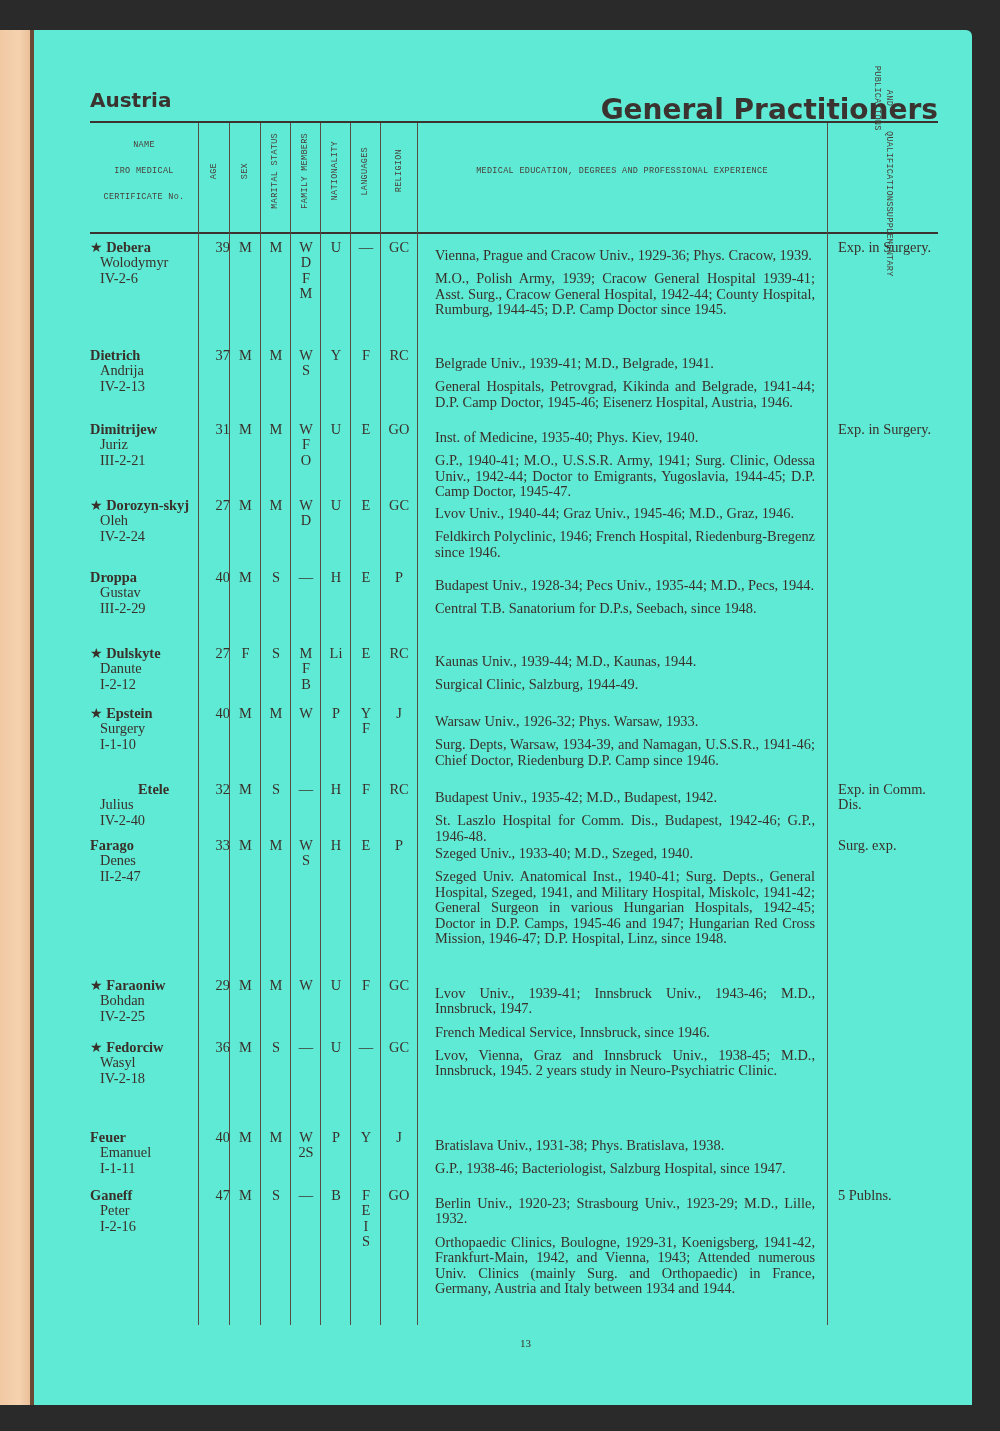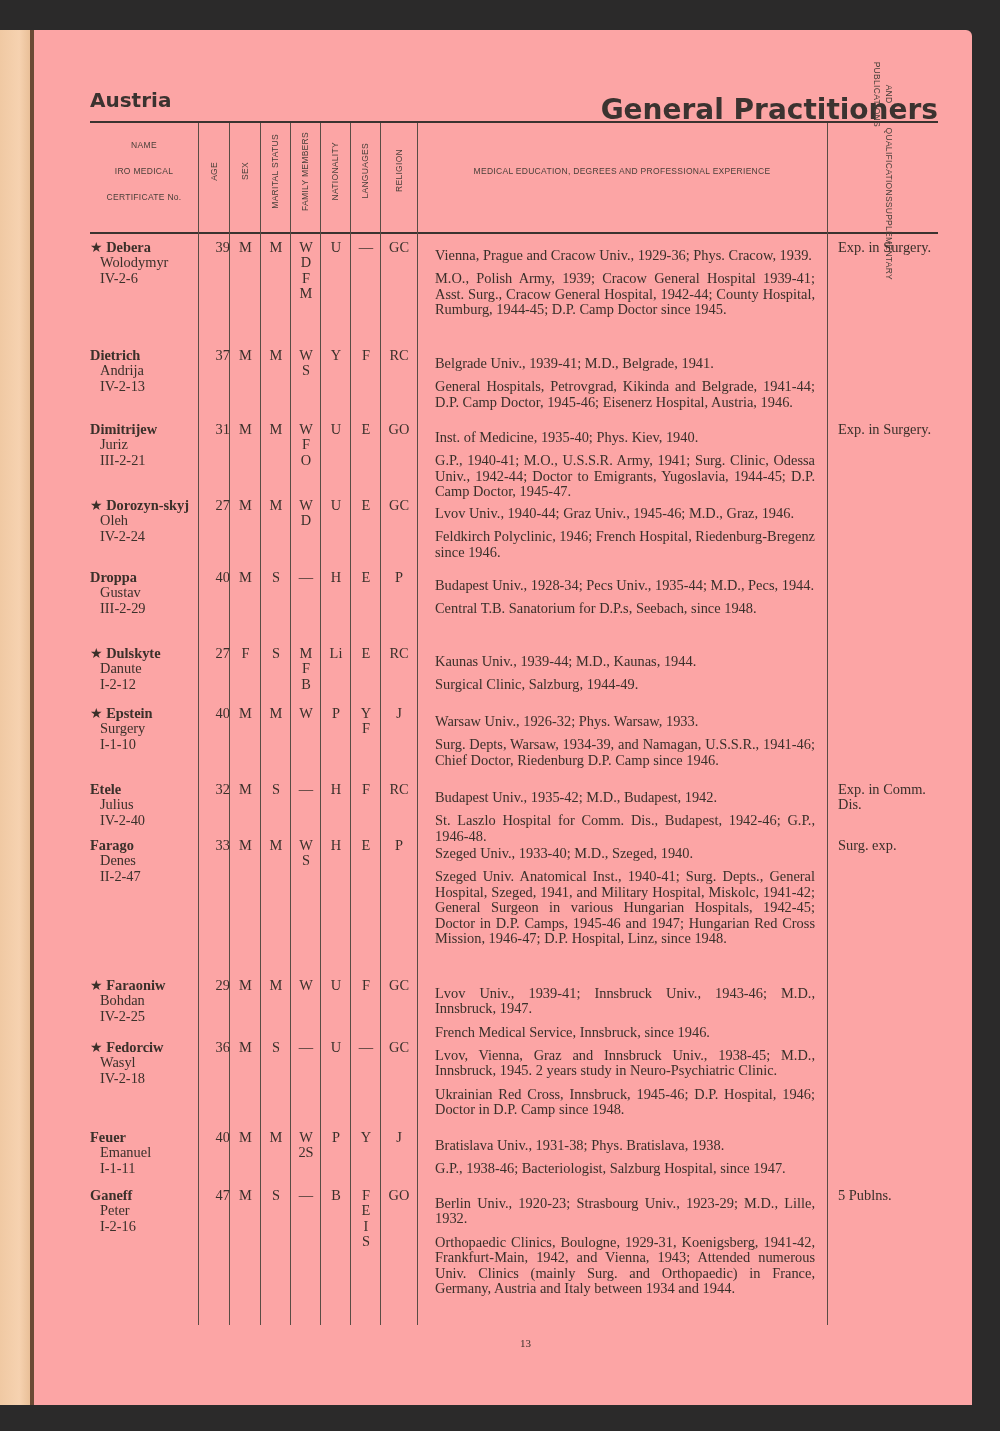--- a/index.html
+++ b/index.html
@@ -12,42 +12,42 @@
   .prev-page {
     position:absolute; left:0; top:30px; width:32px; height:1375px;
     background:linear-gradient(90deg,#f0c9a3 0%,#f6d2b0 60%,#e7bc94 100%);
   }
   .spine {
     position:absolute; left:30px; top:30px; width:4px; height:1375px;
     background:#6a4a34;
   }
   .page {
     position:absolute; left:34px; top:30px; width:938px; height:1375px;
-    background:#fca5a5;
+    background:#5eead4;
     border-top-right-radius:6px;
   }
   .hdr-left {
     position:absolute; left:56px; top:58px;
     font-family:"DejaVu Sans", sans-serif; font-weight:bold; font-size:20px; color:#3b3330;
   }
   .hdr-right {
     position:absolute; right:34px; top:63px;
     font-family:"DejaVu Sans", sans-serif; font-weight:bold; font-size:28px; color:#3b3330;
   }
   .rule { position:absolute; left:56px; width:848px; height:2px; background:#3b3330; }
   .rule.top { top:91px; }
   .rule.bot { top:202px; }
 
   
   .vline { position:absolute; width:1px; background:#5a4c44; top:93px; height:1202px; }
 
   .colhead {
     position:absolute; top:93px; height:96px;
     display:flex; align-items:center; justify-content:center;
-    font-family:Liberation Sans, sans-serif; font-size:8.5px; letter-spacing:0.3px; color:#4a403a;
+    font-family:Liberation Mono, monospace; font-size:8.5px; letter-spacing:0.3px; color:#4a403a;
     text-align:center;
   }
   .colhead.vert span {
     writing-mode:vertical-rl; transform:rotate(180deg); white-space:nowrap;
   }
   .colhead.vert3 span { writing-mode:vertical-rl; transform:rotate(180deg); line-height:12px; text-align:center; }
   .namehead { line-height:26px; flex-direction:column; }
 
   .rows { position:absolute; left:56px; top:210px; width:848px; }
   .row { position:relative; font-size:14.4px; line-height:15.4px; }
@@ -294,21 +294,21 @@
         </div>
         <div class="c c-rel">J</div>
         <div class="c c-med">
           <p>Warsaw Univ., 1926-32; Phys. Warsaw, 1933.</p>
           <p>Surg. Depts, Warsaw, 1934-39, and Namagan, U.S.S.R., 1941-46; Chief Doctor, Riedenburg D.P. Camp since 1946.</p>
         </div>
         <div class="c c-sup"></div>
       </div>
       <div class="row" style="position: absolute; left: 0px; top: 542px; width: 848px;">
         <div class="c c-name">
-          <div style="padding-left: 0px;"><span class="surname">Etele</span></div>
+          <div style="padding-left: 0px; margin-left: 48px;"><span class="surname">Etele</span></div>
           <span class="given">Julius</span>
           <span class="cert">IV-2-40</span>
         </div>
         <div class="c c-age">32</div>
         <div class="c c-sex">M</div>
         <div class="c c-mar">S</div>
         <div class="c c-fam">
           <div>—</div>
         </div>
         <div class="c c-nat">H</div>
@@ -381,21 +381,20 @@
         <div class="c c-fam">
           <div>—</div>
         </div>
         <div class="c c-nat">U</div>
         <div class="c c-lang">
           <div>—</div>
         </div>
         <div class="c c-rel">GC</div>
         <div class="c c-med">
           <p>Lvov, Vienna, Graz and Innsbruck Univ., 1938-45; M.D., Innsbruck, 1945. 2 years study in Neuro-Psychiatric Clinic.</p>
-          <p>Ukrainian Red Cross, Innsbruck, 1945-46; D.P. Hospital, 1946; Doctor in D.P. Camp since 1948.</p>
         </div>
         <div class="c c-sup"></div>
       </div>
       <div class="row" style="position: absolute; left: 0px; top: 890px; width: 848px;">
         <div class="c c-name">
           <div style="padding-left: 0px;"><span class="surname">Feuer</span></div>
           <span class="given">Emanuel</span>
           <span class="cert">I-1-11</span>
         </div>
         <div class="c c-age">40</div>

